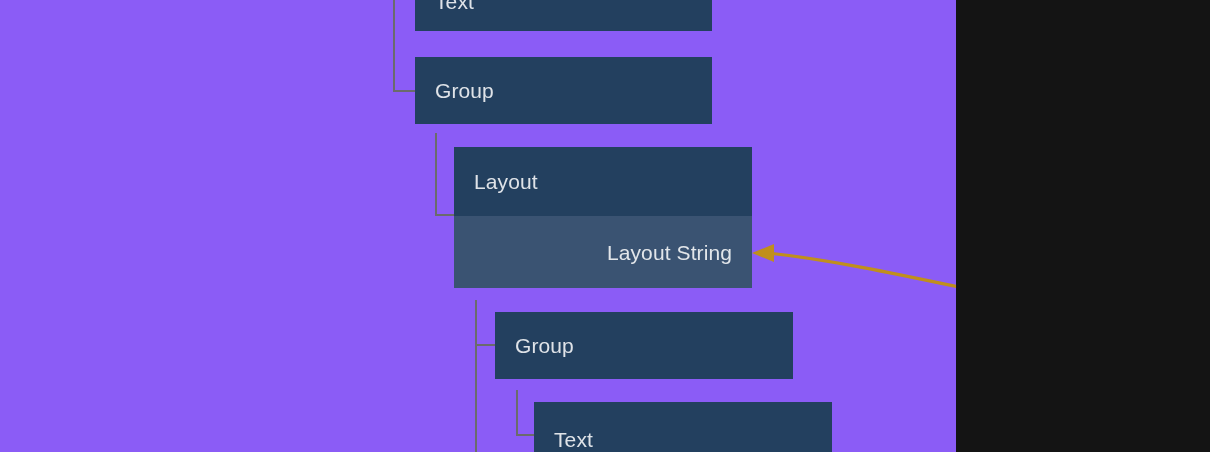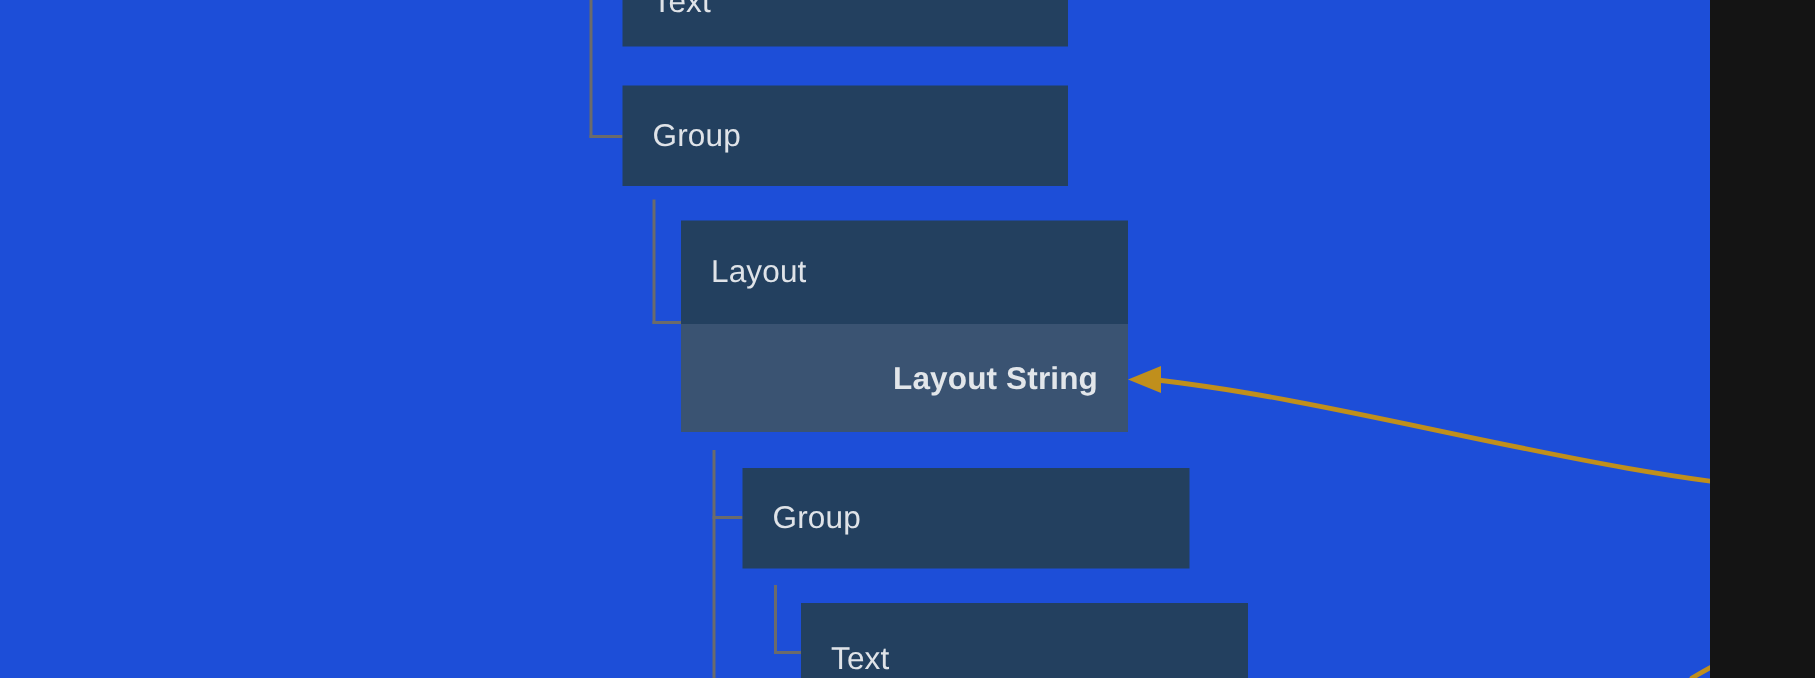--- a/index.html
+++ b/index.html
@@ -2,23 +2,23 @@
 <html><head>
 <meta charset="utf-8">
 <style>
   html, body {
     margin: 0;
     padding: 0;
     background: #141414;
   }
   #canvas {
     position: relative;
-    width: 1140px;
+    width: 956px;
     height: 452px;
-    background: #1d4ed8;
+    background: #8b5cf6;
     overflow: hidden;
     font-family: "Liberation Sans", sans-serif;
   }
   
   .node {
     position: absolute;
     box-sizing: border-box;
     background: #23405f;
     display: flex;
     align-items: center;
@@ -40,21 +40,20 @@
     align-items: center;
     justify-content: flex-end;
   }
   .prop-label {
     color: #e2e6ea;
     font-size: 21px;
     line-height: 1;
     white-space: nowrap;
     padding-right: 20px;
     letter-spacing: 0.1px;
-    font-weight: bold;
   }
   
   .conn {
     position: absolute;
     background: #6b6b6b;
   }
   .conn-v { width: 2px; }
   .conn-h { height: 2px; }
 
   svg.overlay {

